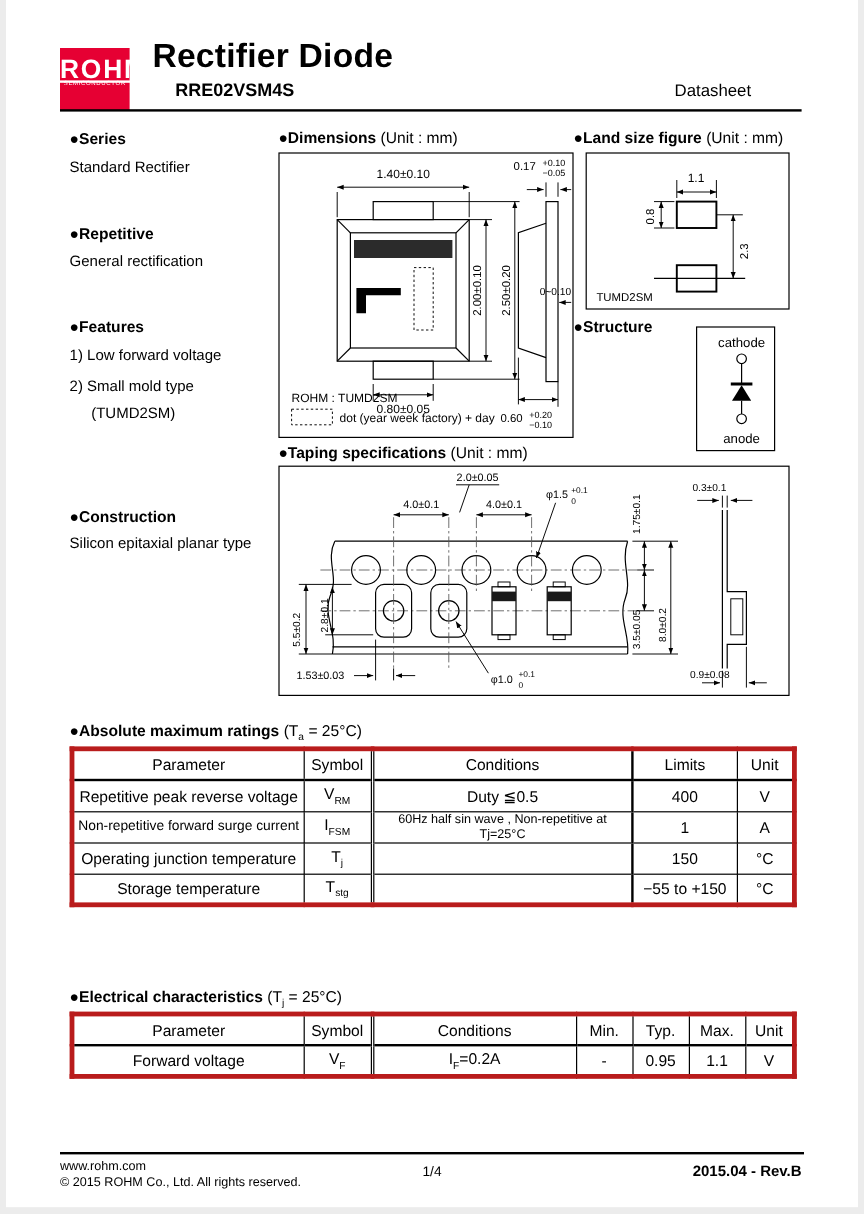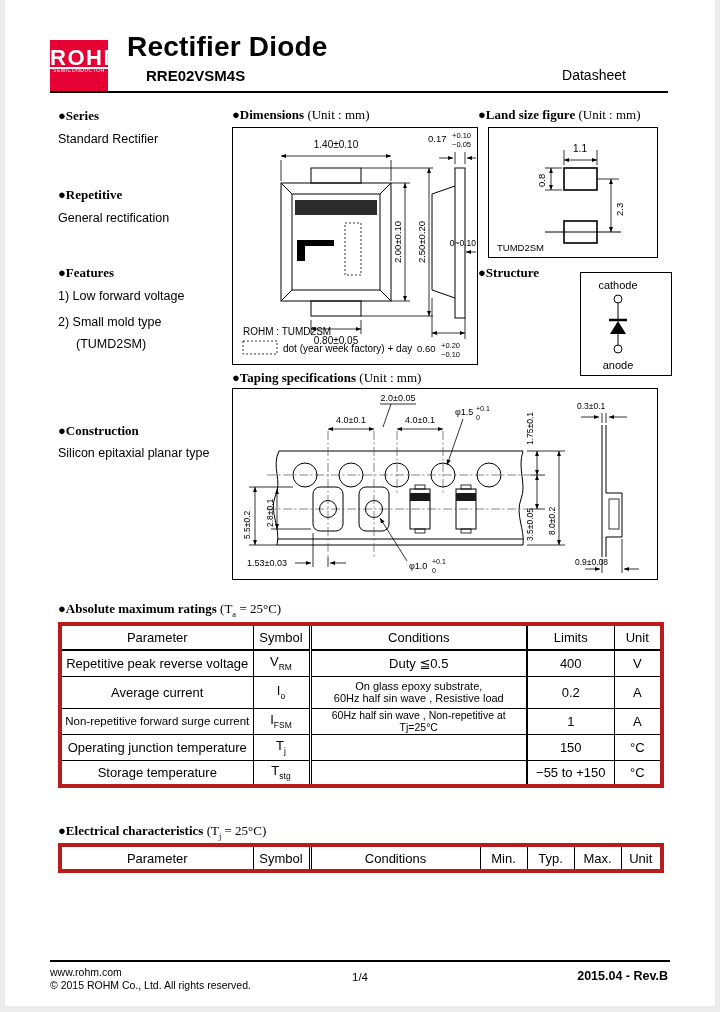--- a/index.html
+++ b/index.html
@@ -12,21 +12,21 @@
   
   .logo { width:58px; height:52px; background:#e60033; color:#fff; text-align:center; padding-top:9px; }
   .logo .l1 { font-size:22px; font-weight:bold; letter-spacing:1.5px; line-height:18px;text-decoration:underline; }
   .logo .l2 { font-size:5px; letter-spacing:.55px; line-height:7px; }
   .title { font-size:28px; font-weight:bold; letter-spacing:.2px; }
   .part { font-size:15px; font-weight:bold; }
   .doctype { font-size:14px; }
   .hr { background:#000; }
 
   
-  .sect-h { font-size:13px; font-weight:bold;font-family:Liberation Serif, serif; }
+  .sect-h { font-size:13px; font-weight:bold; }
   .sect-u { font-weight:normal; }
   .body-t { font-size:12.5px; }
 
   .frame { border:1px solid #000; background:#fff; }
   svg text { font-family:"Liberation Sans", sans-serif; fill:#000; }
   svg { display:block; }
   .ln { stroke:#000; stroke-width:1; fill:none; }
   .thin { stroke:#000; stroke-width:.8; fill:none; }
   .dd { stroke:#555; stroke-width:.7; fill:none; stroke-dasharray:9 2.5 2 2.5; }
 
@@ -169,21 +169,21 @@
       <line class="thin" x1="108" y1="51" x2="130" y2="51"></line>
       <rect x="75" y="93" width="33" height="22" fill="#fff" stroke="#000" stroke-width="1.6"></rect>
       <line class="ln" x1="56" y1="104" x2="132" y2="104"></line>
       <line class="thin" x1="122" y1="51" x2="122" y2="104" marker-start="url(#a2)" marker-end="url(#a2)"></line>
       <text x="134" y="88" font-size="9.5" transform="rotate(-90 134 88)">2.3</text>
       <text x="8" y="123" font-size="9.5">TUMD2SM</text>
     </svg>
   </div>
 
   <div class="abs sect-h" style="left:478px; top:265px;">●Structure</div>
-  <div class="abs frame" style="left:580px; top:272px; width:92px; height:104px;">
+  <div class="abs frame" style="left:580px; top:272px; width:66px; height:104px;">
     <svg width="74" height="102" viewBox="0 0 74 102">
       <text x="37" y="16" text-anchor="middle" font-size="11">cathode</text>
       <circle class="ln" cx="37" cy="26" r="4"></circle>
       <line class="ln" x1="37" y1="30" x2="37" y2="47"></line>
       <line x1="28" y1="47" x2="46" y2="47" stroke="#000" stroke-width="2.5"></line>
       <path d="M29,61 L45,61 L37,48 z" fill="#000"></path>
       <line class="ln" x1="37" y1="61" x2="37" y2="72"></line>
       <circle class="ln" cx="37" cy="76" r="4"></circle>
       <text x="37" y="96" text-anchor="middle" font-size="11">anode</text>
     </svg>
@@ -311,30 +311,20 @@
       <th>Limits</th>
       <th>Unit</th>
     </tr>
     <tr style="height:26px">
       <td class="pcell">Repetitive peak reverse voltage</td>
       <td class="dsep"><span>V</span><sub>RM</sub></td>
       <td class="csep">Duty ≦0.5</td>
       <td>400</td>
       <td>V</td>
     </tr>
-    <tr style="height:32px">
-      <td class="pcell">Average current</td>
-      <td class="dsep"><span>I</span><sub>o</sub></td>
-      <td class="csep">
-        <div class="c-sm">On glass epoxy substrate,</div>
-        <div class="c-sm">60Hz half sin wave , Resistive load</div>
-      </td>
-      <td>0.2</td>
-      <td>A</td>
-    </tr>
     <tr style="height:26px">
       <td class="pcell p-sm">Non-repetitive forward surge current</td>
       <td class="dsep"><span>I</span><sub>FSM</sub></td>
       <td class="csep c-xs">60Hz half sin wave , Non-repetitive at Tj=25°C</td>
       <td>1</td>
       <td>A</td>
     </tr>
     <tr style="height:26px">
       <td class="pcell">Operating junction temperature</td>
       <td class="dsep"><span>T</span><sub>j</sub></td>
@@ -369,20 +359,29 @@
     <tbody>
         <tr style="height:26px">
       <th>Parameter</th>
       <th class="dsep">Symbol</th>
       <th>Conditions</th>
       <th>Min.</th>
       <th>Typ.</th>
       <th>Max.</th>
       <th>Unit</th>
     </tr>
+    <tr style="height:26px">
+      <td class="pcell">Forward voltage</td>
+      <td class="dsep"><span>V</span><sub>F</sub></td>
+      <td><span>I</span><sub>F</sub><span>=0.2A</span></td>
+      <td>-</td>
+      <td>0.95</td>
+      <td>1.1</td>
+      <td>V</td>
+    </tr>
   </tbody>
     </table>
 
   <div class="abs hr" style="left:50px; top:960px; width:620px; height:2px;"></div>
   <div class="abs f-sm" style="left:50px; top:966px;">www.rohm.com</div>
   <div class="abs f-sm" style="left:50px; top:979px;">© 2015  ROHM Co., Ltd. All rights reserved.</div>
   <div class="abs f-pg" style="left:330px; top:971px; width:60px; text-align:center;">1/4</div>
   <div class="abs f-rev" style="left:500px; top:969px; width:168px; text-align:right;">2015.04 - Rev.B</div>
 </div>
 

